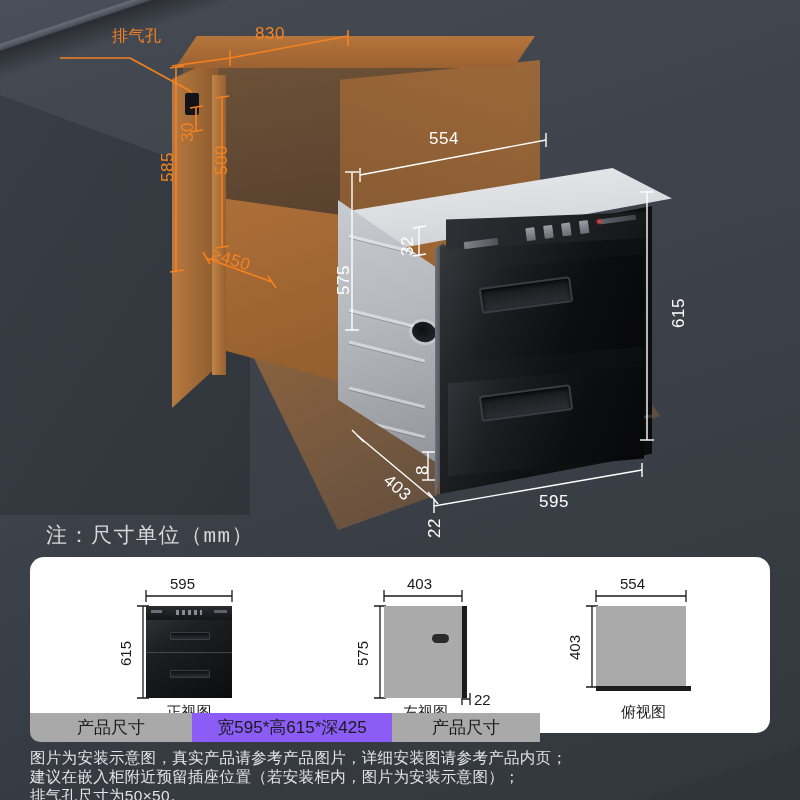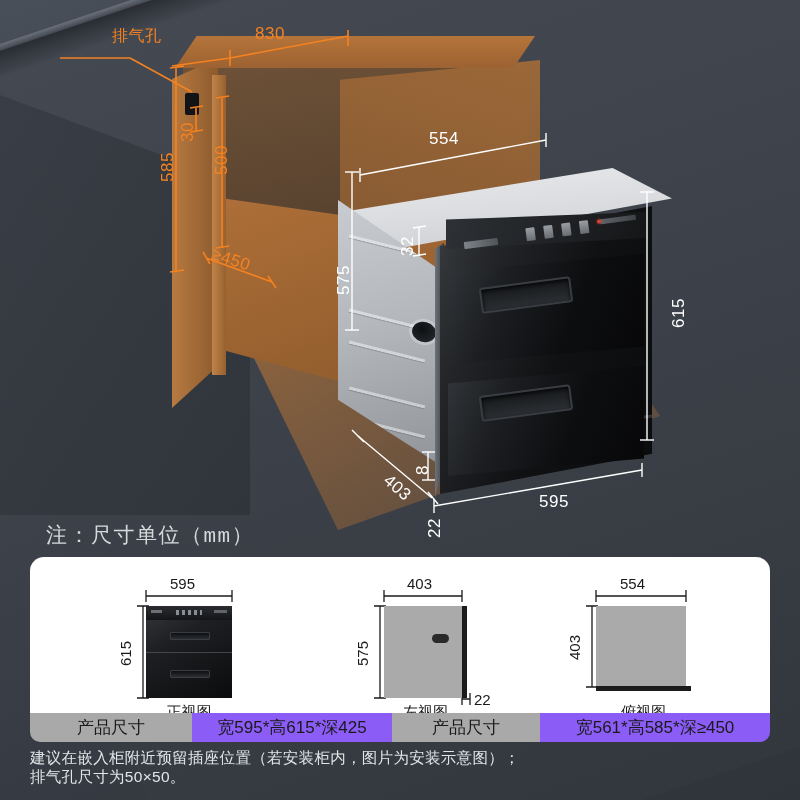--- a/index.html
+++ b/index.html
@@ -335,21 +335,21 @@
     </div>
     <div class="vdim" style="left:590px;top:18px;">554</div>
     <div class="vdim rot90" style="left:532px;top:82px;">403</div>
     <div class="view-caption" style="left:566px;width:95px;">俯视图</div>
   </div>
 
   <div class="spec">
     <div class="spec-cell spec-lbl c1">产品尺寸</div>
     <div class="spec-cell spec-val c2">宽595*高615*深425</div>
     <div class="spec-cell spec-lbl c3">产品尺寸</div>
-    <div class="spec-cell spec-val c4">宽561*高585*深≥450</div>
   </div>
 
   <div class="footer">
+    <div>图片为安装示意图，真实产品请参考产品图片，详细安装图请参考产品内页；</div>
     <div>建议在嵌入柜附近预留插座位置（若安装柜内，图片为安装示意图）；</div>
     <div>排气孔尺寸为50×50。</div>
   </div>
 
 </div>
 
 </body></html>

